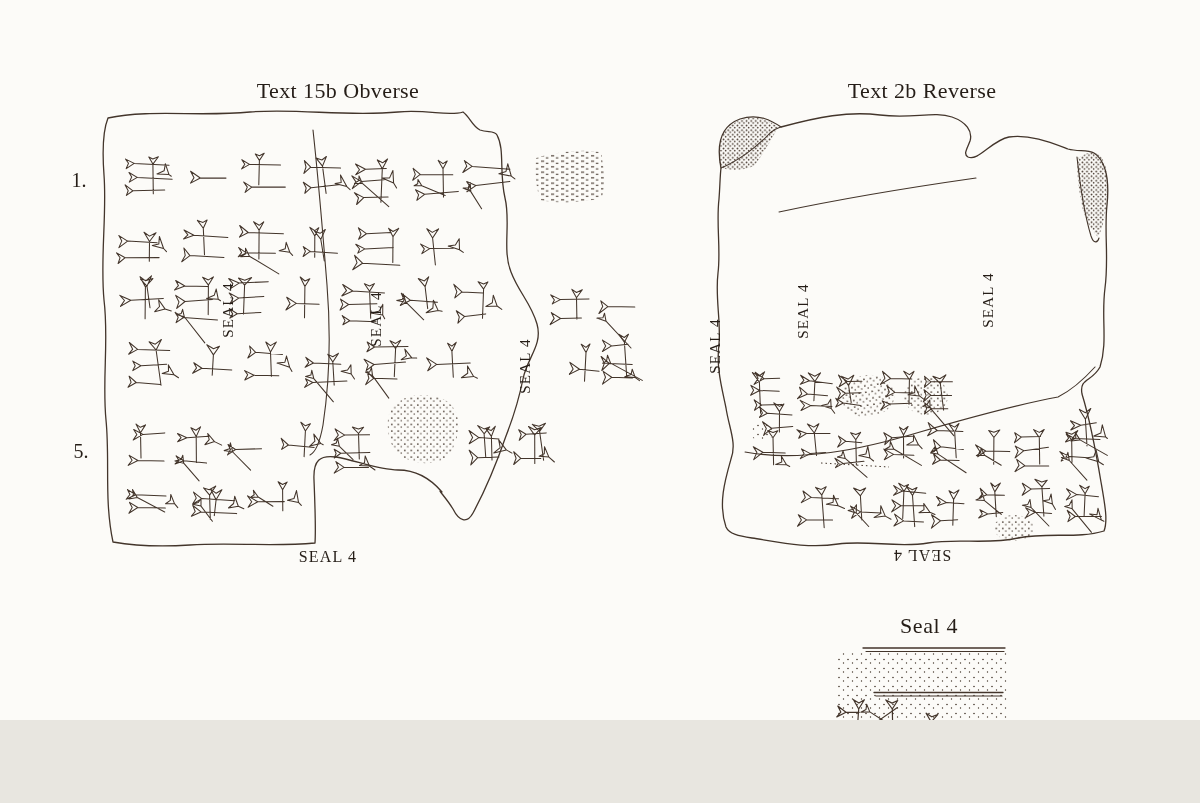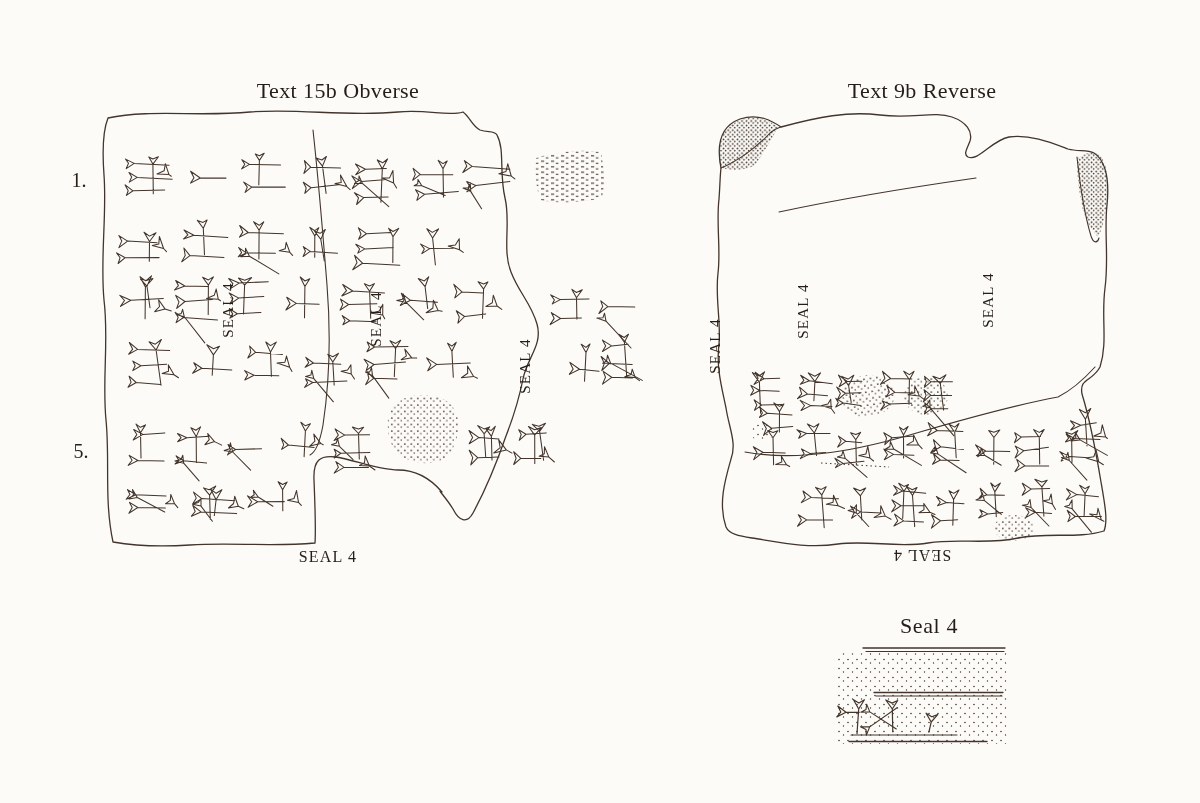--- a/index.html
+++ b/index.html
@@ -1,19 +1,19 @@
 <!DOCTYPE html>
 <html style="--ink: #43352b; --text: #251d17; --paper: #fcfbf8;"><head>
 <meta charset="utf-8">
 <style>
   :root { --ink:#43352b; --text:#251d17; --paper:#fcfbf8; }
   html,body { margin:0; padding:0; }
   body { background:#e8e6e0; font-family:"Liberation Serif", serif; }
   .page {
-    position:relative; width:1200px; height:803px; margin:0 auto;
+    position:relative; width:1200px; height:720px; margin:0 auto;
     background:var(--paper); overflow:hidden;
   }
   svg.art { position:absolute; left:0; top:0; }
   .lbl {
     position:absolute; transform:translate(-50%,-50%);
     font-family:"Liberation Serif", serif; color:var(--text);
     white-space:nowrap; line-height:1;
   }
   .title   { font-size:22px; letter-spacing:0.4px; }
   .linenum { font-size:20px; }
@@ -139,21 +139,21 @@
         <path d="M 836.8 716.9 L 840.8 712.1 L 837.8 706.1 M 836.8 716.9 L 846 712.3 L 859.1 712.4 M 837.8 706.1 L 846 712.3 " fill="none" stroke="#43352b" stroke-width="1.2" stroke-linecap="round" stroke-linejoin="round"></path>
         <path d="M 853.5 699.7 L 858.9 703.1 L 864.4 699.8 M 853.5 699.7 L 858.7 709 L 857 733.6 M 864.4 699.8 L 858.7 709 " fill="none" stroke="#43352b" stroke-width="1.2" stroke-linecap="round" stroke-linejoin="round"></path>
         <path d="M 885.8 700 L 892.1 703.1 L 897.7 700.5 M 885.8 700 L 892.3 709 L 892.8 731.7 M 897.7 700.5 L 892.3 709 " fill="none" stroke="#43352b" stroke-width="1.2" stroke-linecap="round" stroke-linejoin="round"></path>
         <path d="M 860.9 712.2 L 866 709.4 L 866.7 704.4 M 860.9 712.2 L 869.8 711.9 L 896.3 729 M 866.7 704.4 L 869.8 711.9 " fill="none" stroke="#43352b" stroke-width="1.1" stroke-linecap="round" stroke-linejoin="round"></path>
         <path d="M 866.3 735.2 L 866 729.6 L 860.4 726.7 M 866.3 735.2 L 869.7 726.9 L 897.4 707.5 M 860.4 726.7 L 869.7 726.9 " fill="none" stroke="#43352b" stroke-width="1.1" stroke-linecap="round" stroke-linejoin="round"></path>
         <path d="M 926.1 713.2 L 931.7 716.8 L 937.7 714.6 M 926.1 713.2 L 931.2 722 L 928.9 732.2 M 937.7 714.6 L 931.2 722 " fill="none" stroke="#43352b" stroke-width="1.2" stroke-linecap="round" stroke-linejoin="round"></path>
       </g>
     </svg>
 
   <div class="lbl title" style="left:338px; top:91px;">Text 15b Obverse</div>
-  <div class="lbl title" style="left:922px; top:91px;">Text 9b Reverse</div>
+  <div class="lbl title" style="left:922px; top:91px;">Text 2b Reverse</div>
 
   <div class="lbl linenum" style="left:79px; top:180px;">1.</div>
   <div class="lbl linenum" style="left:81px; top:451px;">5.</div>
 
   <div class="lbl seal rot-ccw" style="left:228px; top:310px;">SEAL 4</div>
   <div class="lbl seal rot-ccw" style="left:376px; top:319px;">SEAL 4</div>
   <div class="lbl seal rot-ccw" style="left:525px; top:366px;">SEAL 4</div>
   <div class="lbl seal" style="left:328px; top:557px; font-size:16px;">SEAL 4</div>
 
   <div class="lbl seal rot-ccw" style="left:715px; top:346px;">SEAL 4</div>

